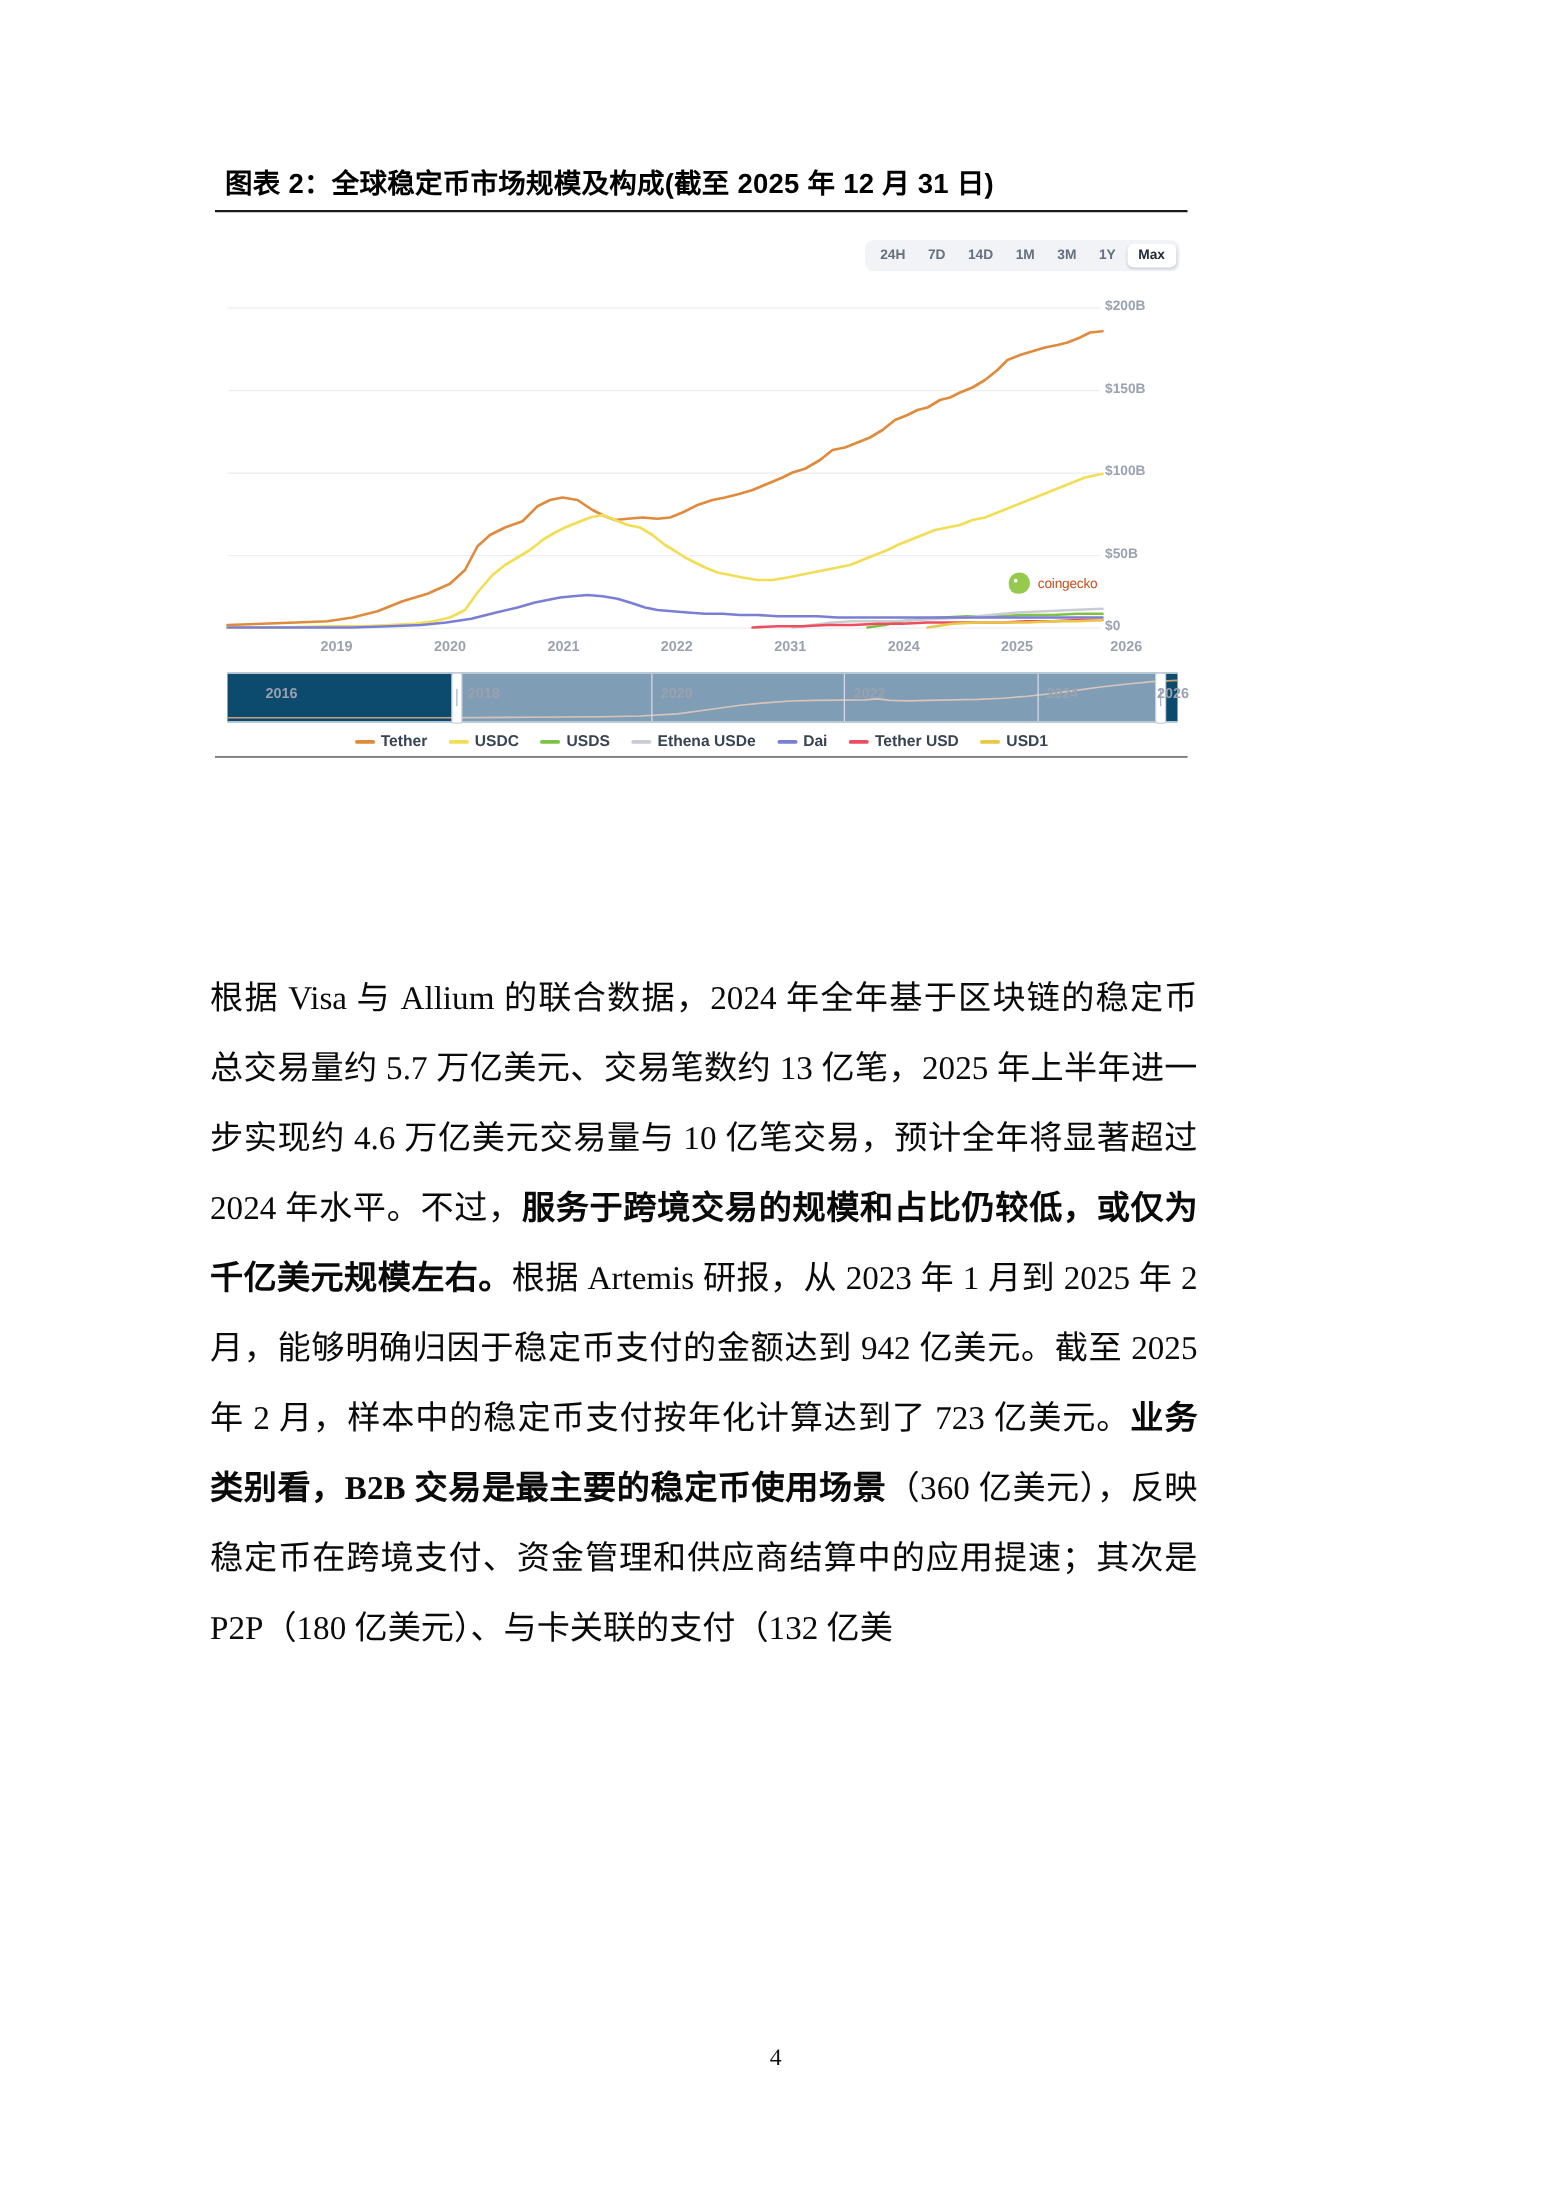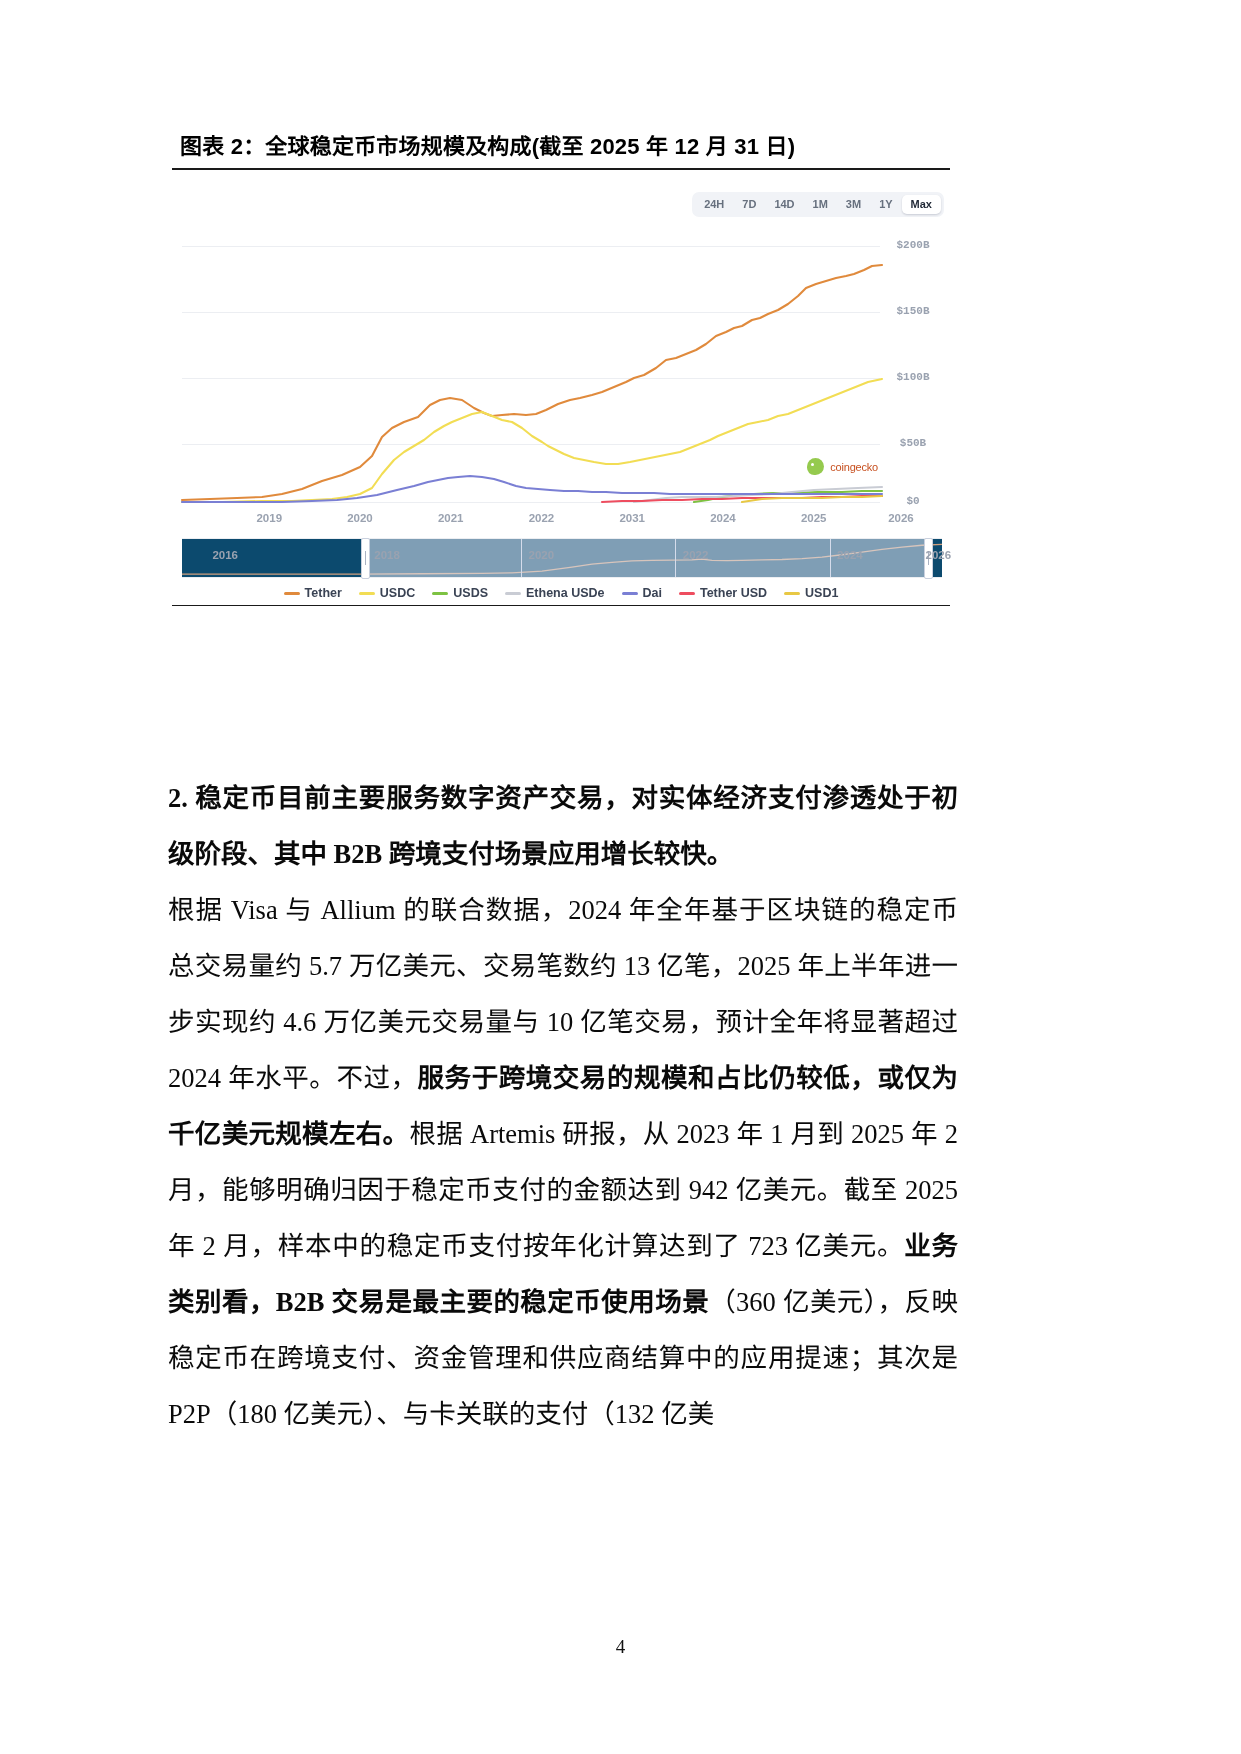--- a/index.html
+++ b/index.html
@@ -99,22 +99,22 @@
     position: absolute;
     left: 0;
     right: 62px;
     height: 1px;
     background: #eceef2;
   }
   .y-label {
     position: absolute;
     right: 0;
     width: 58px;
-    text-align: center;
-    font-family: Liberation Mono, monospace;
+    text-align: left;
+    font-family: Liberation Sans, sans-serif;
     font-size: 11px;
     font-weight: 600;
     color: #9aa2b0;
     transform: translateY(-7px);
   }
   .series-svg {
     position: absolute;
     left: 0;
     top: 0;
     right: 62px;
@@ -422,19 +422,18 @@
           <span class="legend-label">USD1</span>
         </div>
       </div>
 
     </div>
 
     <div class="rule-bottom"></div>
   </div>
 
   <div class="body-text">
-    <p class="p-indent bold">2. 稳定币目前主要服务数字资产交易，对实体经济支付渗透处于初级阶段、其中 B2B 跨境支付场景应用增长较快。</p>
     <p><span>根据 Visa 与 Allium 的联合数据，2024 年全年基于区块链的稳定币总交易量约 5.7 万亿美元、交易笔数约 13 亿笔，2025 年上半年进一步实现约 4.6 万亿美元交易量与 10 亿笔交易，预计全年将显著超过 2024 年水平。不过，</span><span class="bold">服务于跨境交易的规模和占比仍较低，或仅为千亿美元规模左右。</span><span>根据 Artemis 研报，从 2023 年 1 月到 2025 年 2 月，能够明确归因于稳定币支付的金额达到 942 亿美元。截至 2025 年 2 月，样本中的稳定币支付按年化计算达到了 723 亿美元。</span><span class="bold">业务类别看，B2B 交易是最主要的稳定币使用场景</span><span>（360 亿美元），反映稳定币在跨境支付、资金管理和供应商结算中的应用提速；其次是 P2P（180 亿美元）、与卡关联的支付（132 亿美</span></p>
   </div>
 
   <div class="page-number">4</div>
 
 </div>
 
 </body></html>

